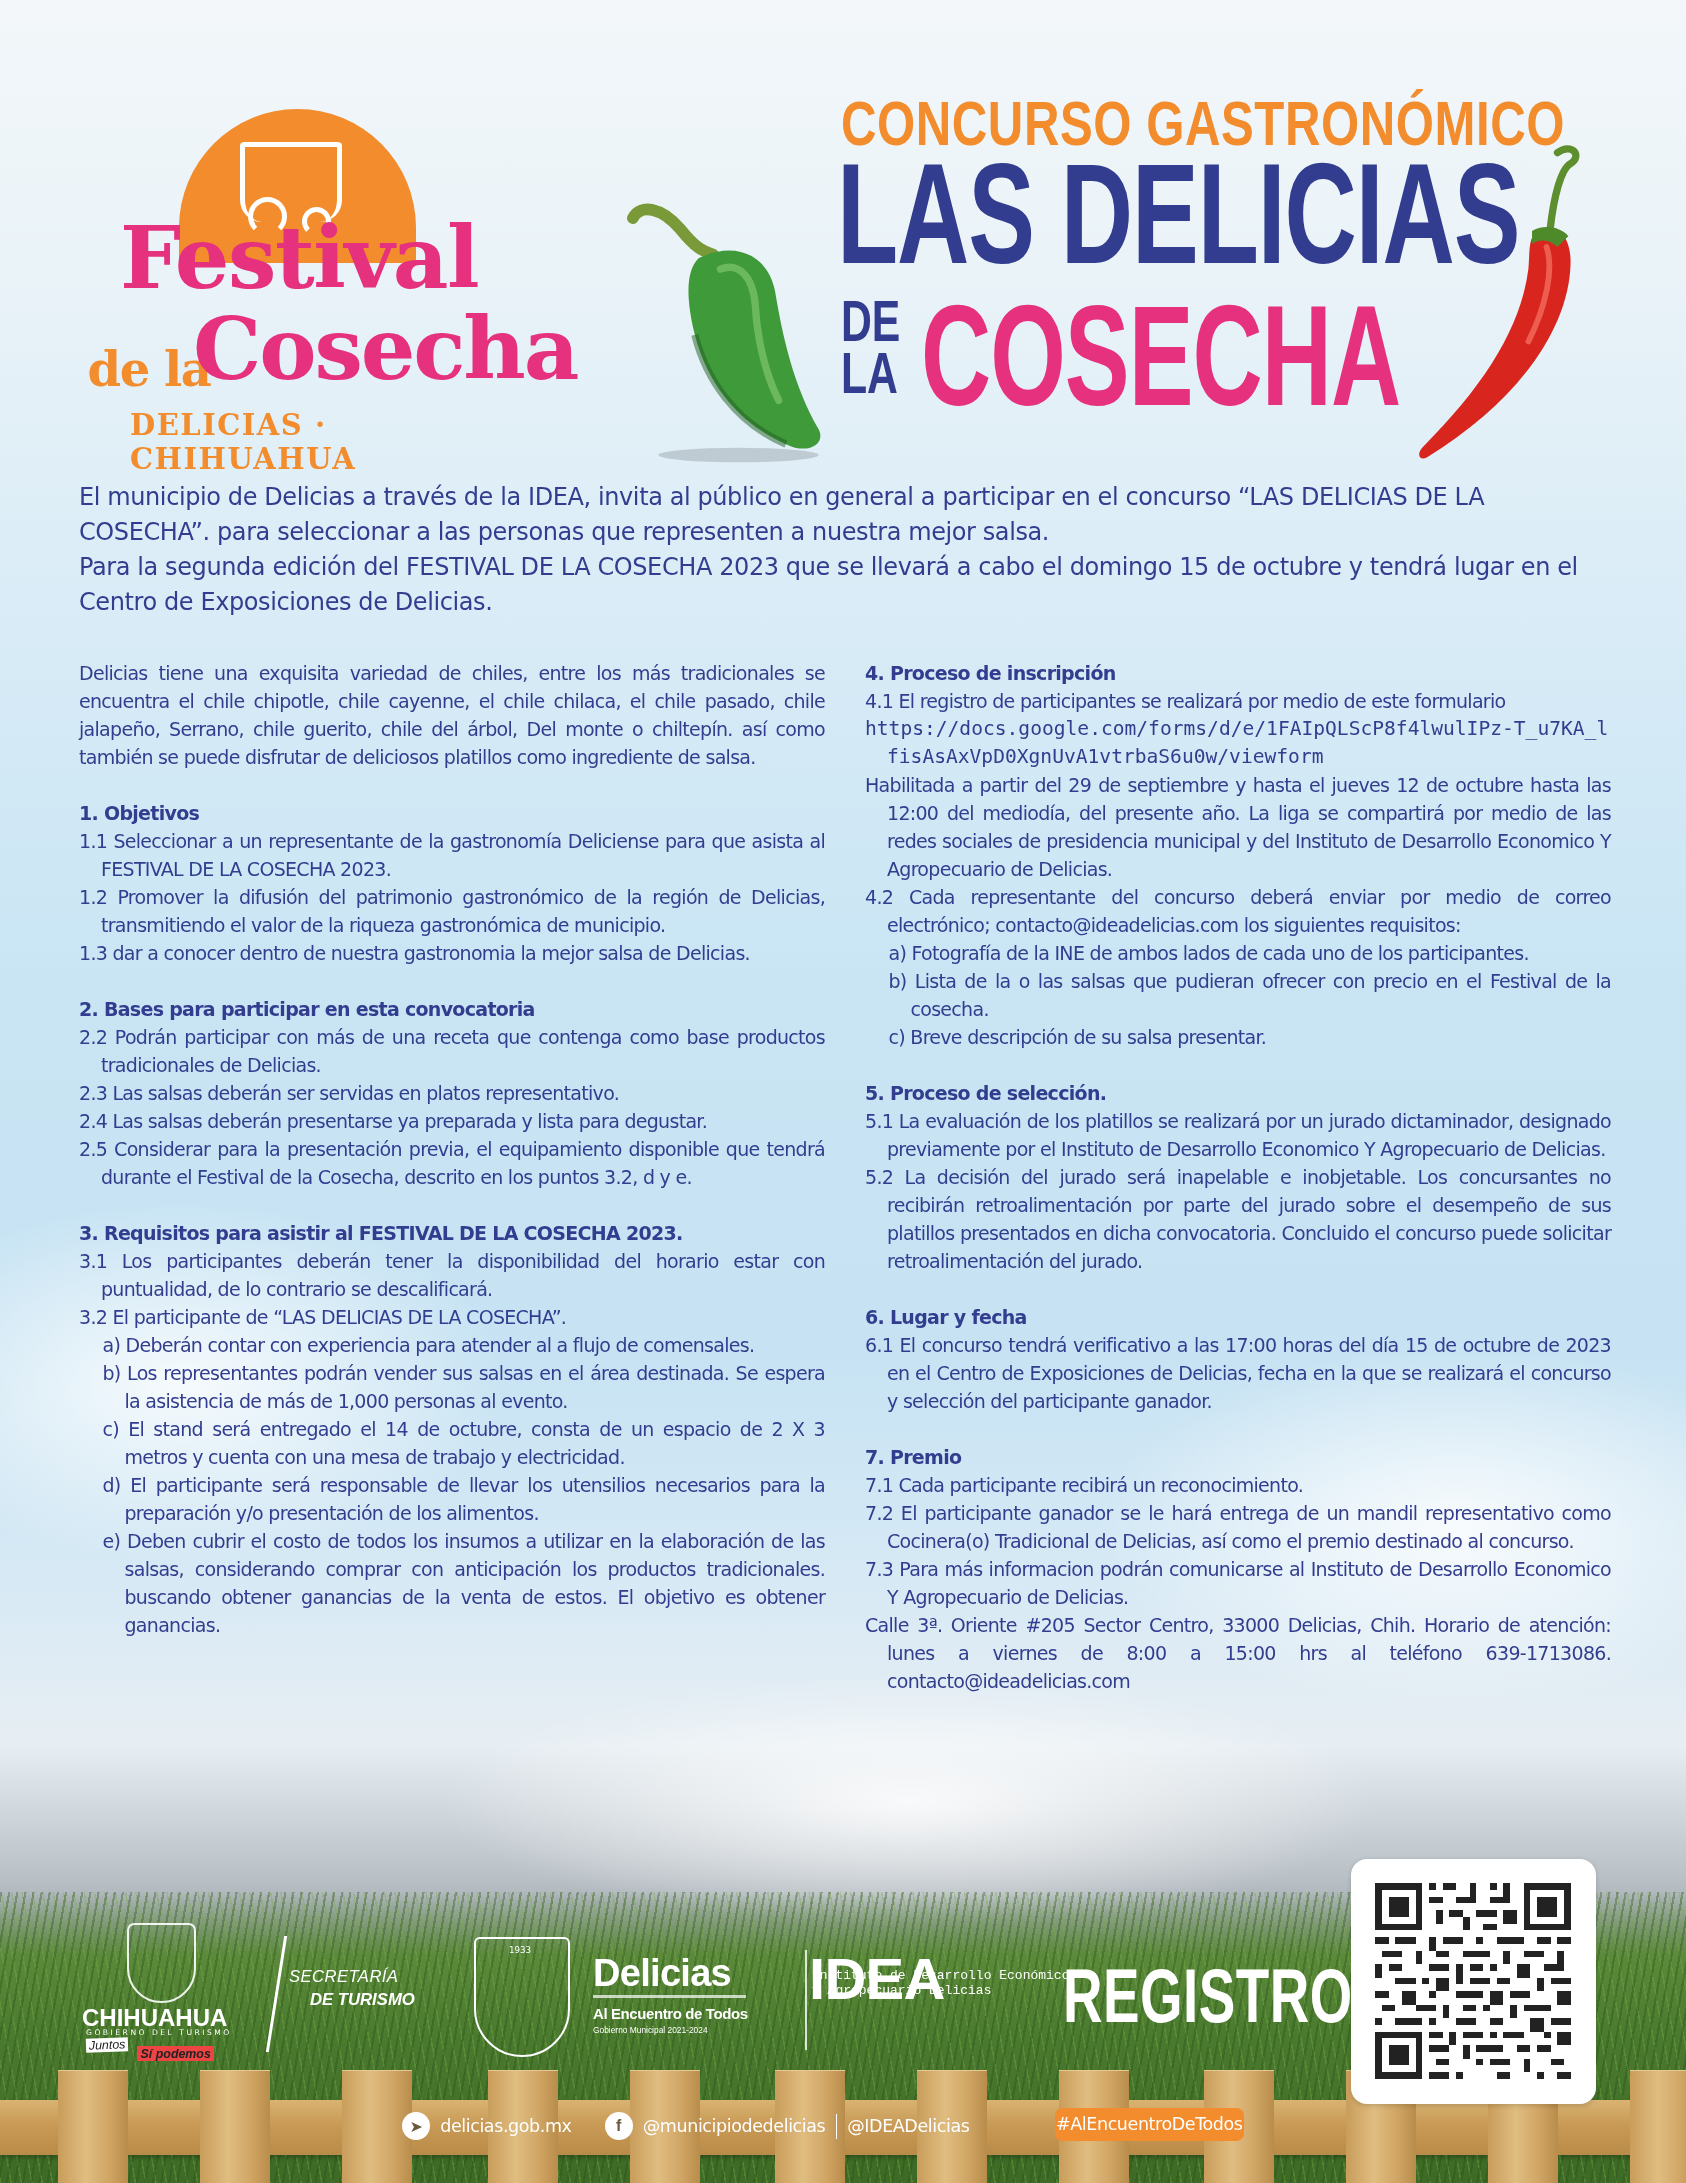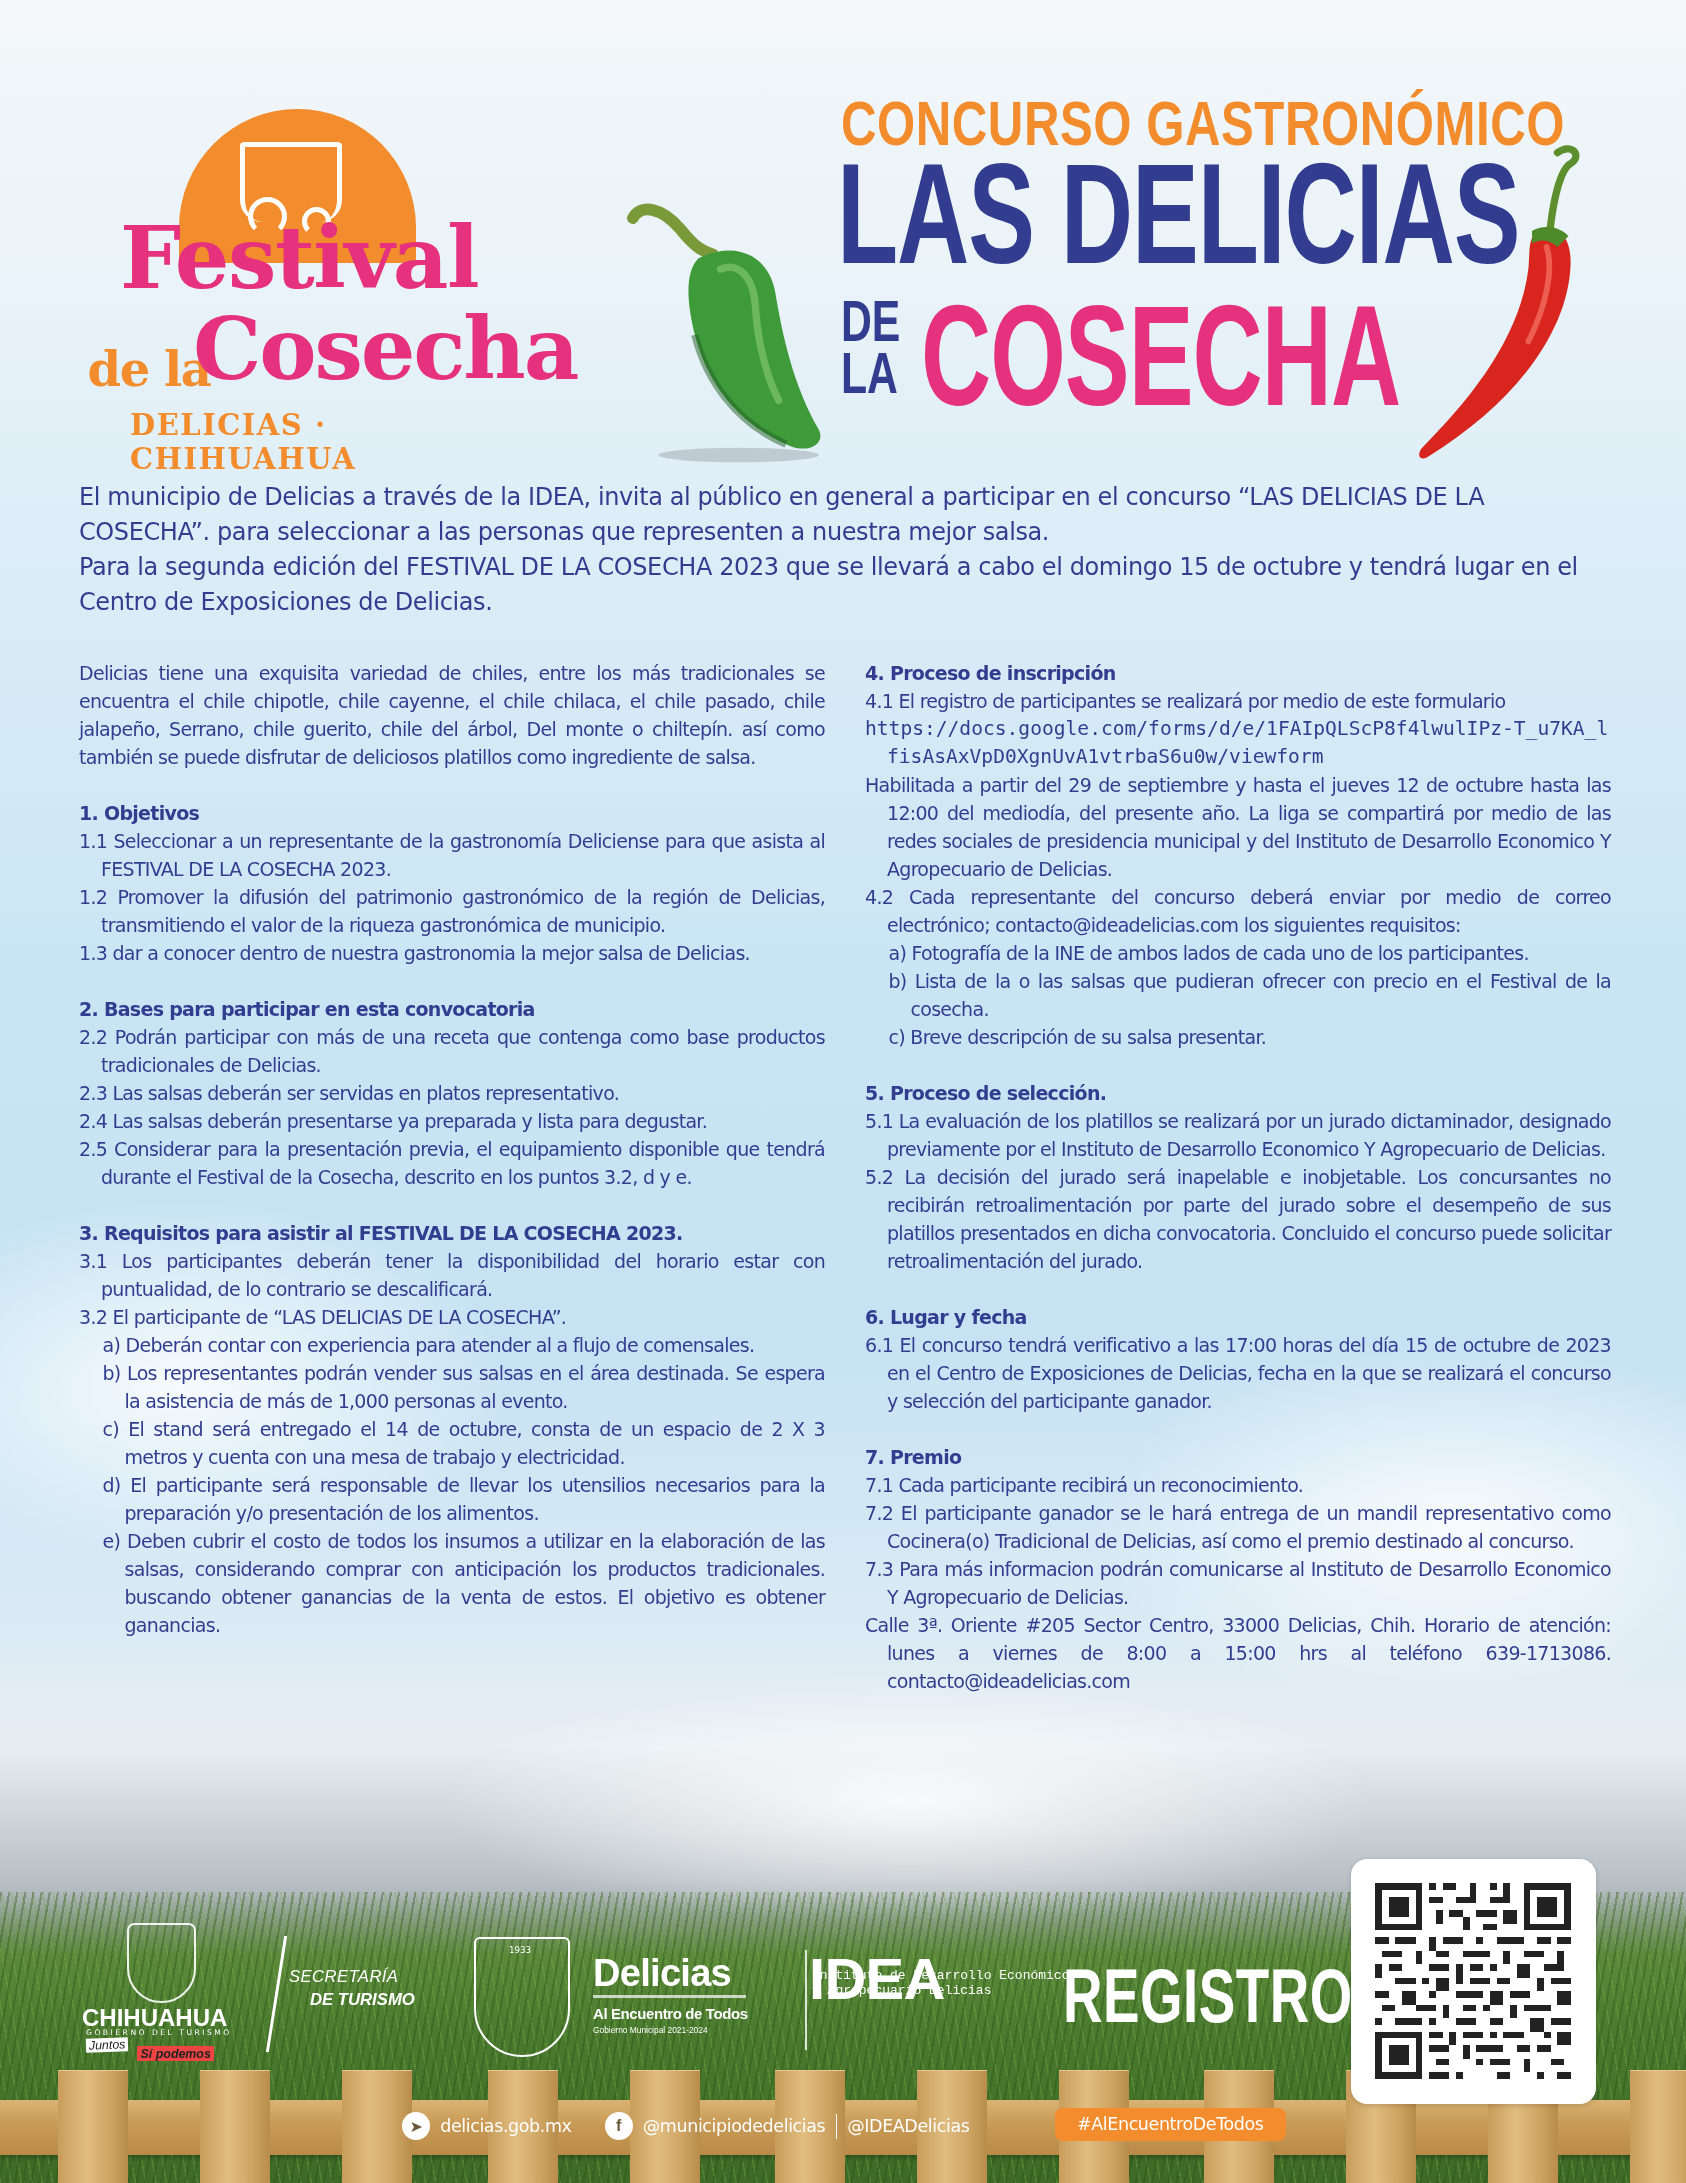--- a/index.html
+++ b/index.html
@@ -158,21 +158,21 @@
   .qr-card {
     position: absolute; left: 1351px; top: 1859px; width: 245px; height: 245px; background: #fff; border-radius: 16px;
     box-shadow: 0 1.5px 5.8px rgba(0,0,0,0.15);
   }
   .qr { position: absolute; left: 24px; top: 24px; width: 196px; height: 196px; }
 
   .contact-row { position: absolute; top: 2108px; left: 402px; height: 36px; display: flex; align-items: center; color: #fff; font-size: 17.5px; font-family: "DejaVu Sans", sans-serif; letter-spacing: -0.4px; }
   .circle-icon { width: 28px; height: 28px; border-radius: 50%; background: #fff; display: inline-flex; align-items: center; justify-content: center; color: #6b5a3a; font-weight: bold; font-size: 16px; margin-right: 10.2px; }
   .contact-sep { display: inline-block; width: 1.5px; height: 25px; background: #fff; margin: 0 10.2px; }
   .hashtag {
-    position: absolute; left: 1055px; top: 2108px; height: 33px; padding: 0 22px; background: #f28c2d; border-radius: 7.3px;
+    position: absolute; left: 1055px; top: 2108px; height: 33px; padding: 0 1px; background: #f28c2d; border-radius: 7.3px;
     color: #fff; font-size: 17.5px; line-height: 33px; font-family: "DejaVu Sans", sans-serif; letter-spacing: -0.4px;
   }
 </style>
 </head>
 <body>
 
 <div class="cloud" style="left:-146px;top:1201px;width:655px;height:364px;"></div>
 <div class="cloud" style="left:1092px;top:1346px;width:728px;height:364px;"></div>
 <div class="cloud" style="left:437px;top:1674px;width:946px;height:255px;"></div>
 

